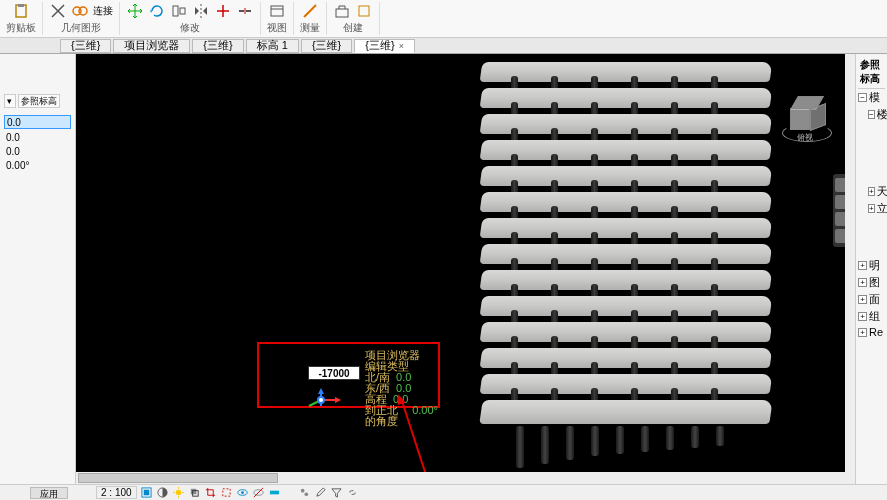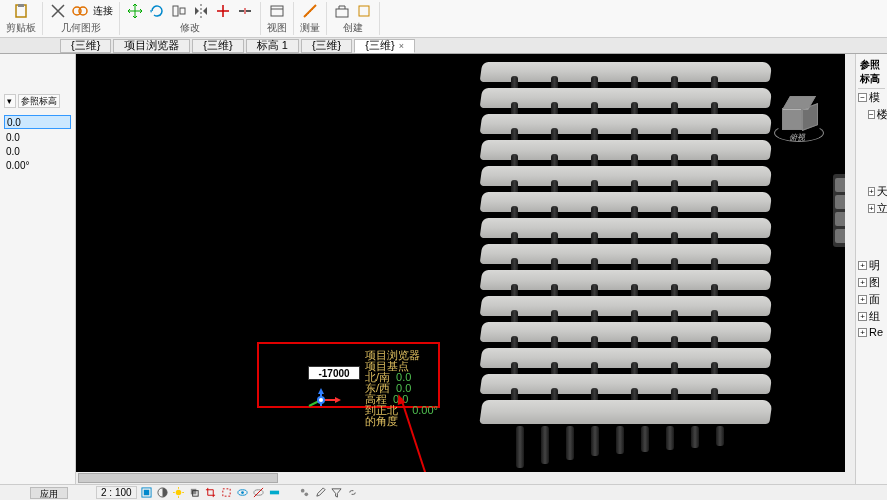--- a/index.html
+++ b/index.html
@@ -42,21 +42,21 @@
 .callout-input { position: absolute; left: 49px; top: 22px; width: 52px; height: 14px; background: #fff; border: 1px solid #333; font-size: 10px; font-weight: bold; text-align: center; }
 .callout-gizmo { position: absolute; left: 42px; top: 44px; width: 40px; height: 20px; }
 .callout-info { position: absolute; left: 106px; top: 6px; font-size: 9px; line-height: 11px; }
 .info-row { display: flex; gap: 6px; }
 .info-label { color: #e0c060; }
 .info-val { color: #50c050; }
 .arrow-line { position: absolute; left: 324px; top: 344px; width: 2px; height: 96px; background: #e00000; transform: rotate(-18deg); transform-origin: top; }
 .arrow-head { position: absolute; left: 320px; top: 340px; width: 0; height: 0; border-left: 4px solid transparent; border-right: 4px solid transparent; border-bottom: 10px solid #e00000; transform: rotate(-18deg); }
 
 
-.viewcube { position: absolute; right: 36px; top: 40px; width: 40px; height: 40px; cursor: pointer; font-style: italic; }
+.viewcube { position: absolute; right: 28px; top: 40px; width: 40px; height: 40px; cursor: pointer; }
 .vc-face { position: absolute; background: rgba(200,200,200,0.7); border: 1px solid #888; }
 .vc-top { width: 26px; height: 14px; left: 7px; top: 2px; transform: skewX(-30deg); }
 .vc-front { width: 20px; height: 22px; left: 3px; top: 14px; }
 .vc-side { width: 16px; height: 22px; left: 23px; top: 12px; transform: skewY(-20deg); background: rgba(160,160,160,0.7); }
 .vc-ring { position: absolute; width: 50px; height: 18px; left: -5px; top: 30px; border: 1px solid #888; border-radius: 50%; border-top-color: transparent; }
 .vc-label { position: absolute; top: 38px; left: 10px; font-size: 8px; color: #bbb; }
 
 
 .nav-bar { position: absolute; right: 4px; top: 120px; width: 18px; background: rgba(100,100,100,0.5); border-radius: 3px; padding: 4px 0; display: flex; flex-direction: column; gap: 3px; align-items: center; }
 .nav-btn { width: 14px; height: 14px; background: rgba(180,180,180,0.5); border-radius: 2px; cursor: pointer; }
@@ -375,21 +375,21 @@
           <polygon points="20,0 17,6 23,6" fill="#3080ff"></polygon>
           <line x1="20" y1="12" x2="38" y2="12" stroke="#ff3030" stroke-width="2"></line>
           <polygon points="40,12 34,9 34,15" fill="#ff3030"></polygon>
           <line x1="20" y1="12" x2="8" y2="18" stroke="#30c030" stroke-width="2"></line>
           <circle cx="20" cy="12" r="4" fill="#3080ff"></circle>
           <circle cx="20" cy="12" r="2" fill="#fff"></circle>
         </svg>
       </div>
       <div class="callout-info">
         <div class="info-label">项目浏览器</div>
-        <div class="info-label">项目基点</div>
+        <div class="info-label">编辑类型</div>
         <div class="info-row">
             <span class="info-label">北/南</span>
             <span class="info-val">0.0</span>
           </div>
         <div class="info-row">
             <span class="info-label">东/西</span>
             <span class="info-val">0.0</span>
           </div>
         <div class="info-row">
             <span class="info-label">高程</span>

